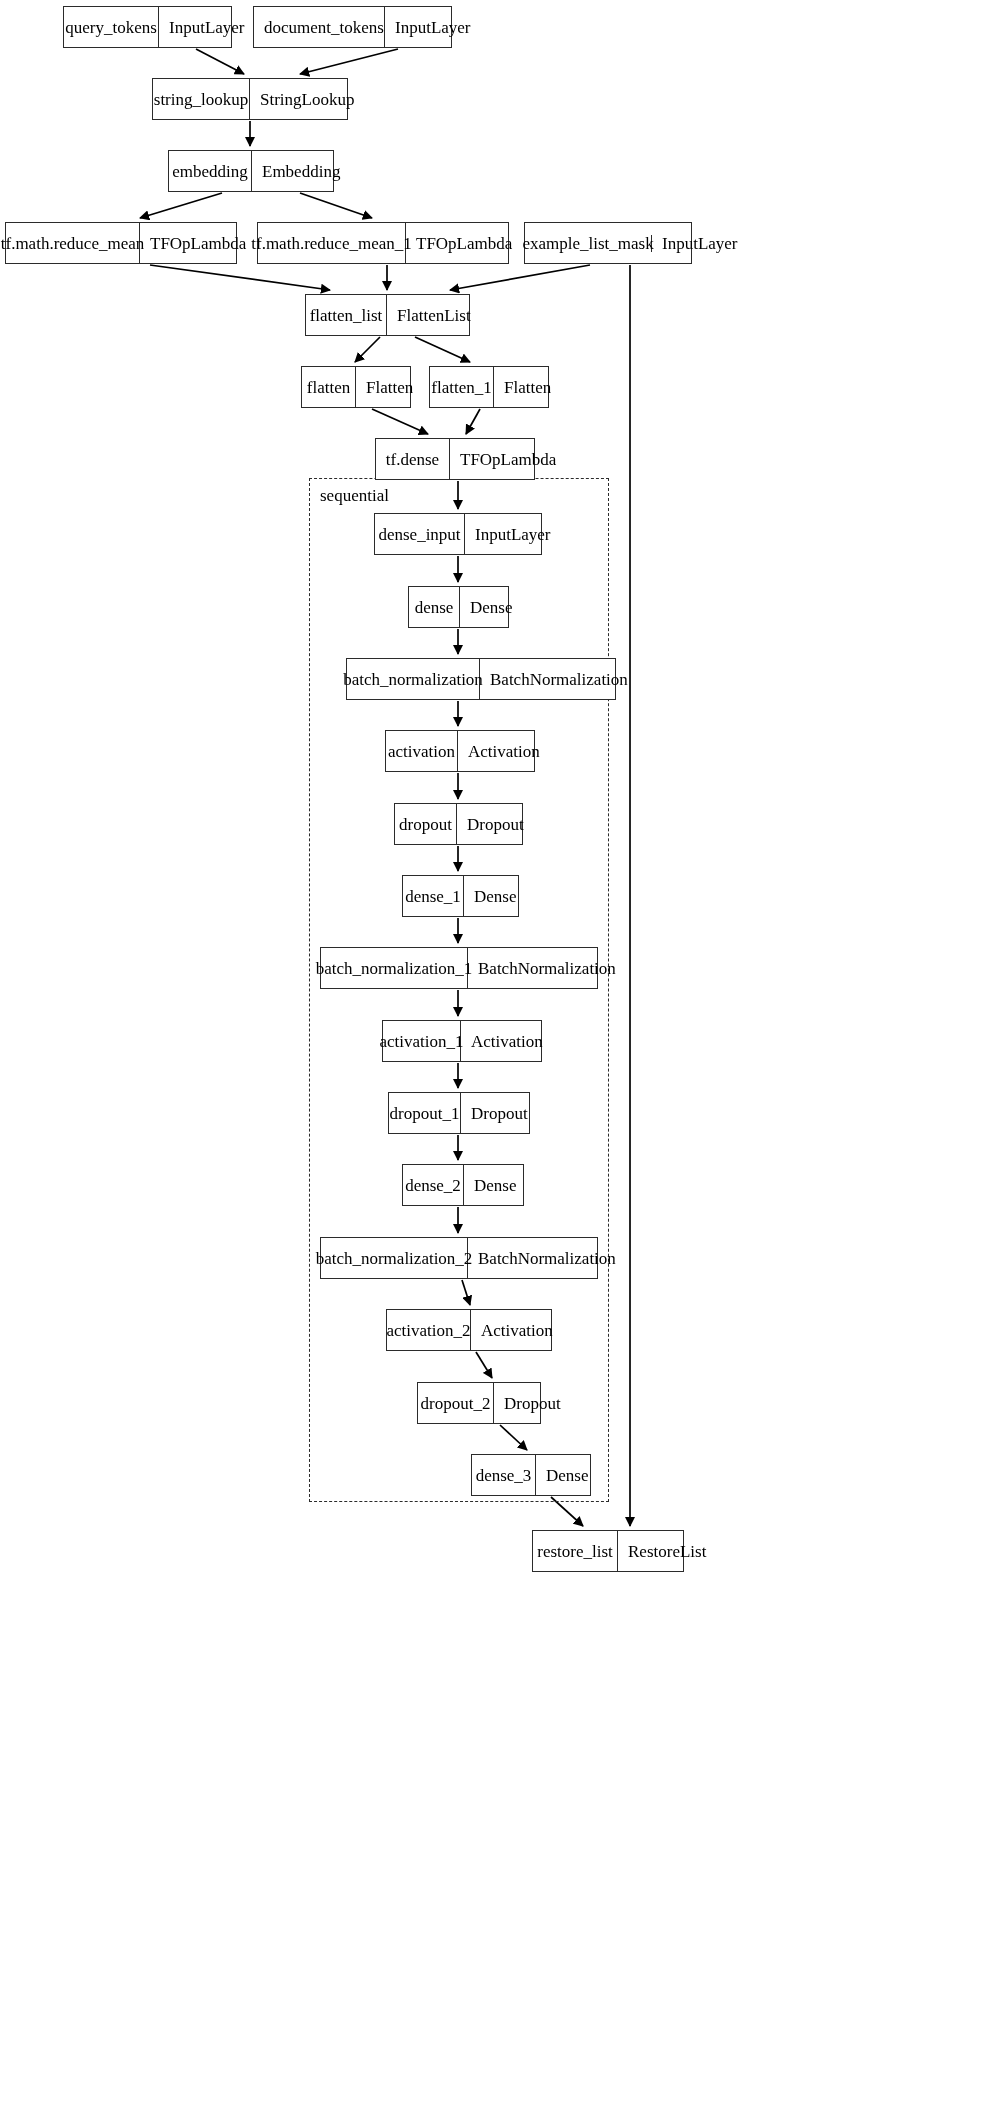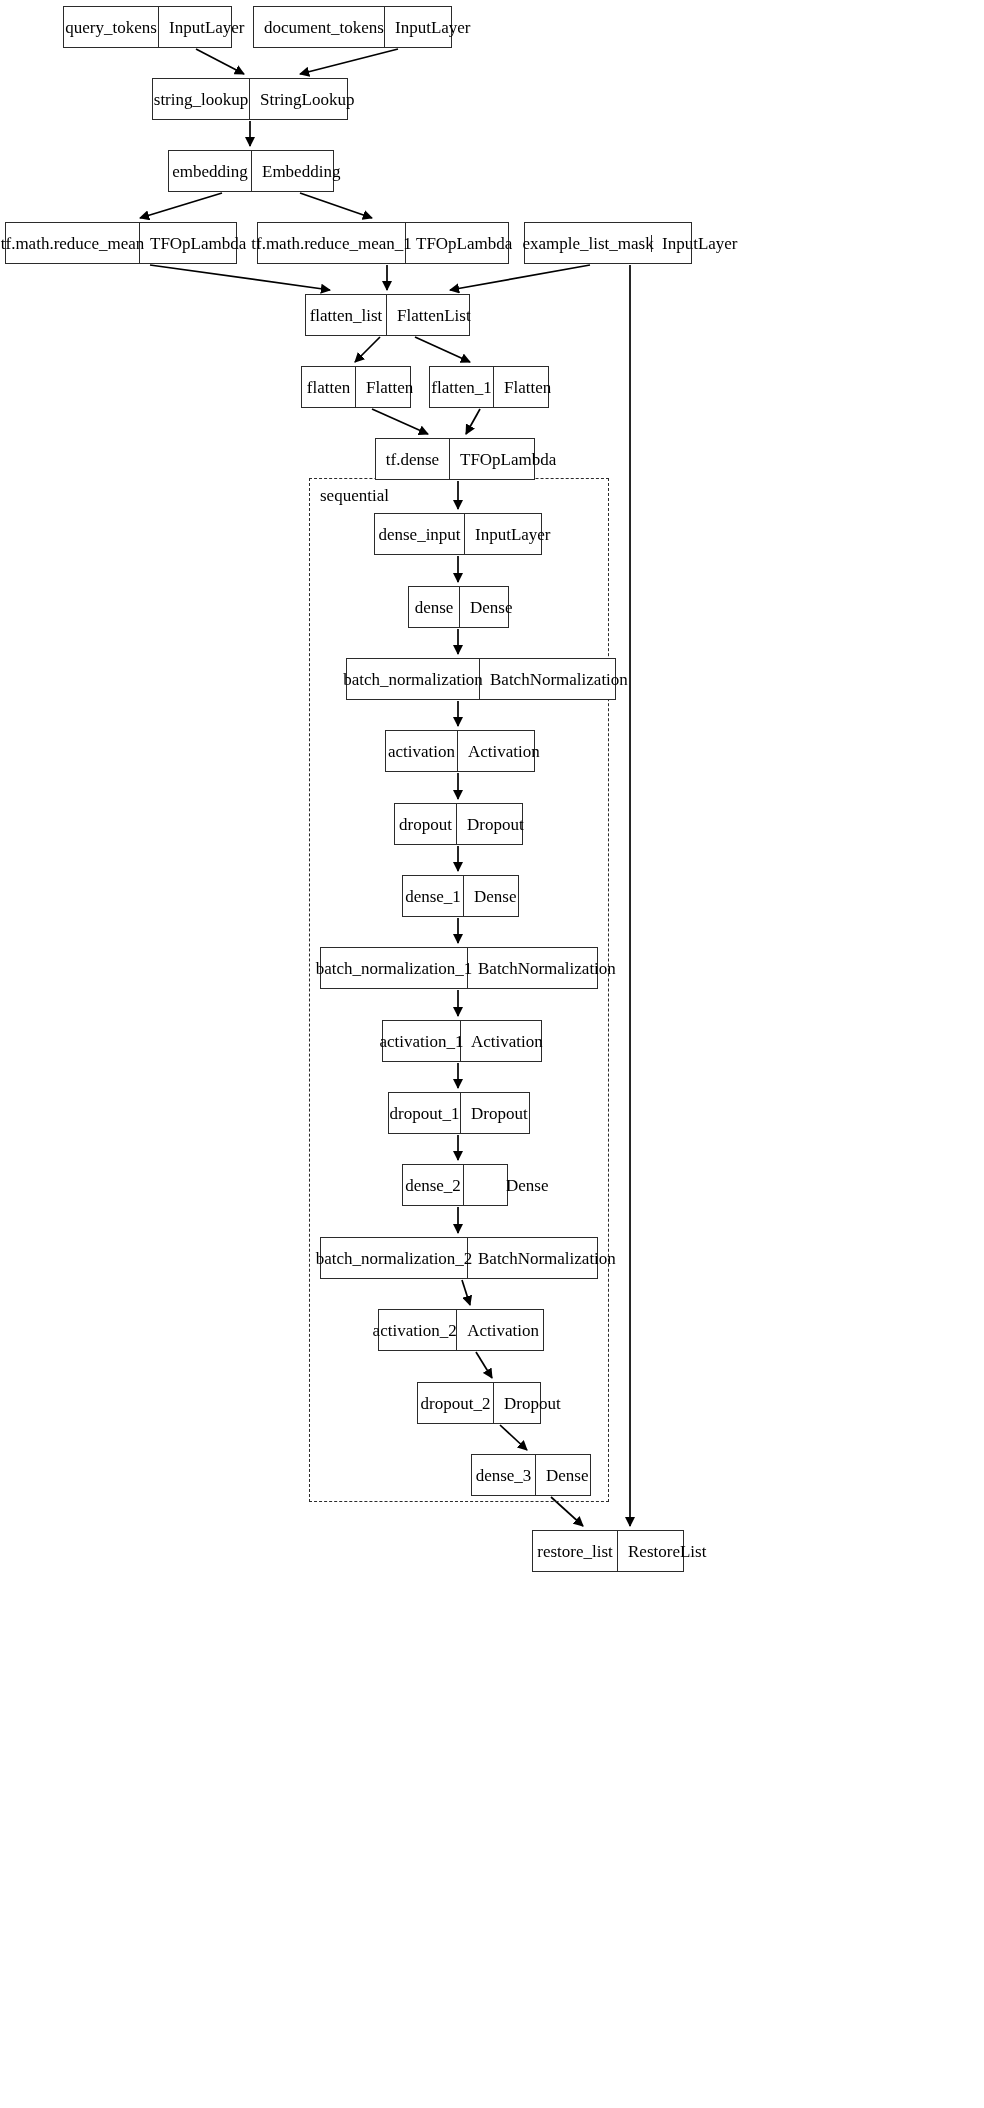--- a/index.html
+++ b/index.html
@@ -196,31 +196,31 @@
   <div class="node" style="left:382px;top:1020px;width:160px;">
     <div class="cell name" style="width:78px;">activation_1</div>
     <div class="cell type" style="flex:1;">Activation</div>
   </div>
 
   <div class="node" style="left:388px;top:1092px;width:142px;">
     <div class="cell name" style="width:72px;">dropout_1</div>
     <div class="cell type" style="flex:1;">Dropout</div>
   </div>
 
-  <div class="node" style="left:402px;top:1164px;width:106px;gap:32px;">
+  <div class="node" style="left:402px;top:1164px;width:122px;">
     <div class="cell name" style="width:61px;">dense_2</div>
     <div class="cell type" style="flex:1;">Dense</div>
   </div>
 
   <div class="node" style="left:320px;top:1237px;width:278px;">
     <div class="cell name" style="width:147px;">batch_normalization_2</div>
     <div class="cell type" style="flex:1;">BatchNormalization</div>
   </div>
 
-  <div class="node" style="left:378px;top:1309px;width:166px;justify-content:center;">
+  <div class="node" style="left:386px;top:1309px;width:166px;">
     <div class="cell name" style="width:84px;">activation_2</div>
     <div class="cell type" style="flex:1;">Activation</div>
   </div>
 
   <div class="node" style="left:417px;top:1382px;width:124px;">
     <div class="cell name" style="width:76px;">dropout_2</div>
     <div class="cell type" style="flex:1;">Dropout</div>
   </div>
 
   <div class="node" style="left:471px;top:1454px;width:120px;">

